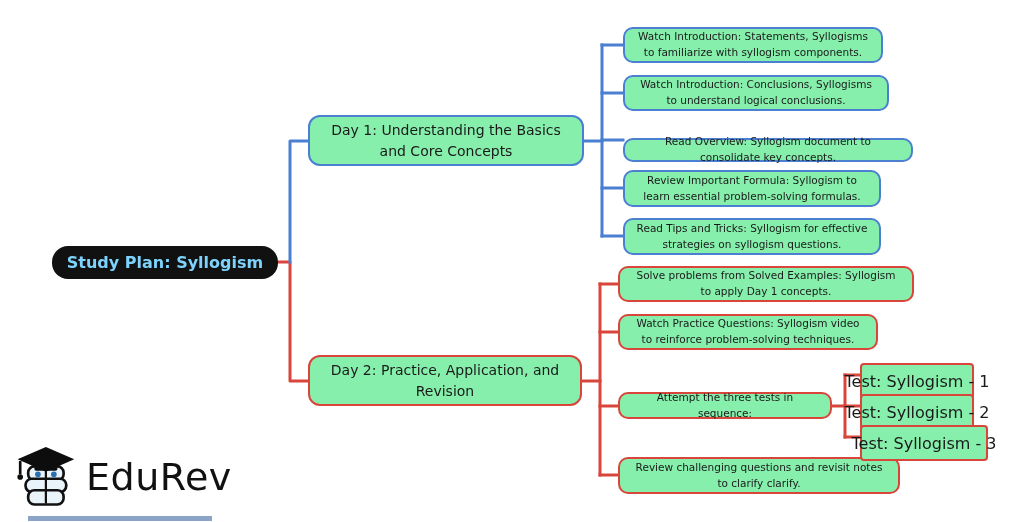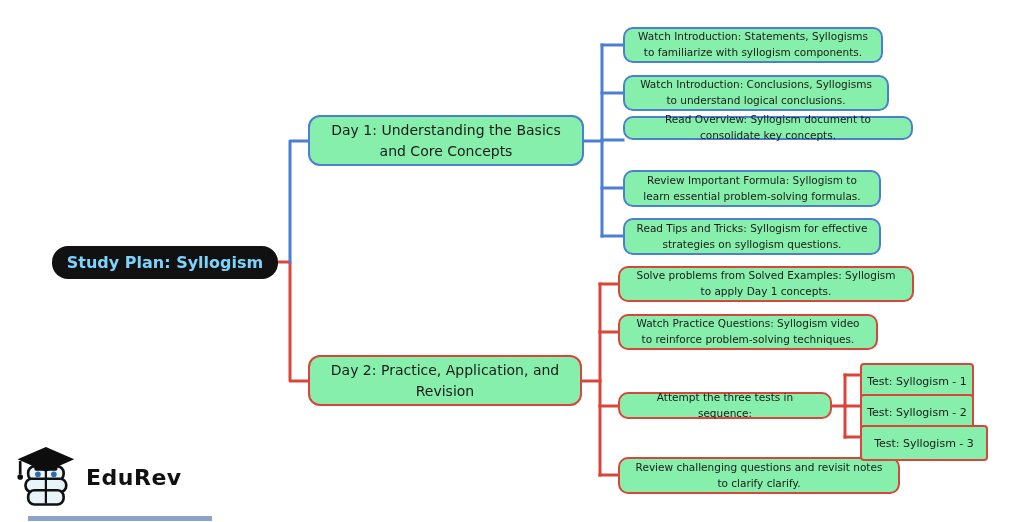--- a/index.html
+++ b/index.html
@@ -18,30 +18,30 @@
   }
   .day-node{
     border:2.5px solid;border-radius:12px;font-size:14px;line-height:1.5;
     padding:3px 12px;z-index:2;
   }
   .leaf-node{
     border:2px solid;border-radius:10px;font-size:10.5px;line-height:1.5;
     padding:2px 10px;z-index:2;
   }
   .test-node{
-    border:2px solid;border-radius:4px;font-size:11px;white-space:nowrap;
+    border:2px solid;border-radius:4px;font-size:16px;white-space:nowrap;
     padding:16px 4px;z-index:2;
   }
   .blue{border-color:#4a7fd1;}
   .red{border-color:#d9453a;}
   .logo{
     position:absolute;left:14px;top:444px;display:flex;align-items:center;gap:10px;
   }
   .logo-text{
-    font-size:22px;font-weight:700;color:#111111;letter-spacing:0.5px;
+    font-size:38px;font-weight:400;color:#111111;letter-spacing:0.5px;
   }
   .bottom-strip{
     position:absolute;left:28px;top:516px;width:184px;height:5px;background:#8ba3c7;
   }
 </style>
 </head>
 <body>
 
 <div class="canvas">
 
@@ -71,21 +71,21 @@
     <path d="M845,406 H860" stroke="#d9453a" stroke-width="3"></path>
     <path d="M845,437 H860" stroke="#d9453a" stroke-width="3"></path>
   </svg>
 
   <div class="node root-node" style="left:52px;top:246px;width:226px;height:33px">Study Plan: Syllogism</div>
 
   <div class="node day-node blue" style="left:308px;top:115px;width:276px;height:51px">Day 1: Understanding the Basics and Core Concepts</div>
 
   <div class="node leaf-node blue" style="left:623px;top:27px;width:260px;height:36px">Watch Introduction: Statements, Syllogisms to familiarize with syllogism components.</div>
   <div class="node leaf-node blue" style="left:623px;top:75px;width:266px;height:36px">Watch Introduction: Conclusions, Syllogisms to understand logical conclusions.</div>
-  <div class="node leaf-node blue" style="left:623px;top:116px;width:290px;height:24px">Read Overview: Syllogism document to consolidate key concepts.</div>
+  <div class="node leaf-node blue" style="left:623px;top:138px;width:290px;height:24px">Read Overview: Syllogism document to consolidate key concepts.</div>
   <div class="node leaf-node blue" style="left:623px;top:170px;width:258px;height:37px">Review Important Formula: Syllogism to learn essential problem-solving formulas.</div>
   <div class="node leaf-node blue" style="left:623px;top:218px;width:258px;height:37px">Read Tips and Tricks: Syllogism for effective strategies on syllogism questions.</div>
 
   <div class="node day-node red" style="left:308px;top:355px;width:274px;height:51px">Day 2: Practice, Application, and Revision</div>
 
   <div class="node leaf-node red" style="left:618px;top:266px;width:296px;height:36px">Solve problems from Solved Examples: Syllogism to apply Day 1 concepts.</div>
   <div class="node leaf-node red" style="left:618px;top:314px;width:260px;height:36px">Watch Practice Questions: Syllogism video to reinforce problem-solving techniques.</div>
   <div class="node leaf-node red" style="left:618px;top:392px;width:214px;height:27px">Attempt the three tests in sequence:</div>
   <div class="node leaf-node red" style="left:618px;top:457px;width:282px;height:37px">Review challenging questions and revisit notes to clarify clarify.</div>
 

